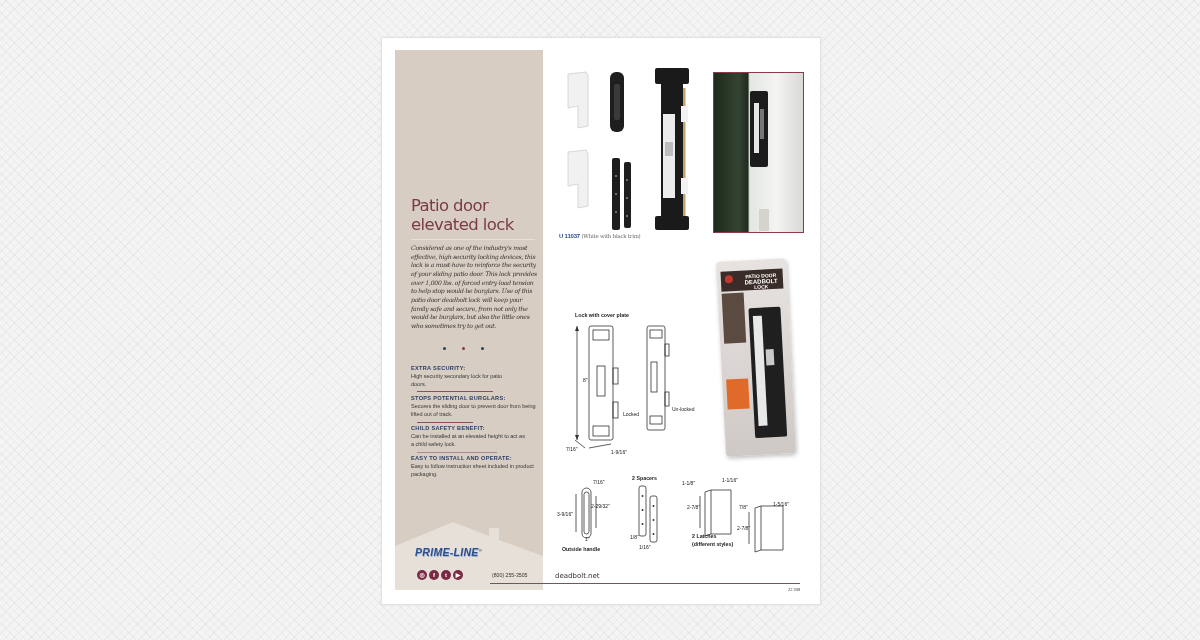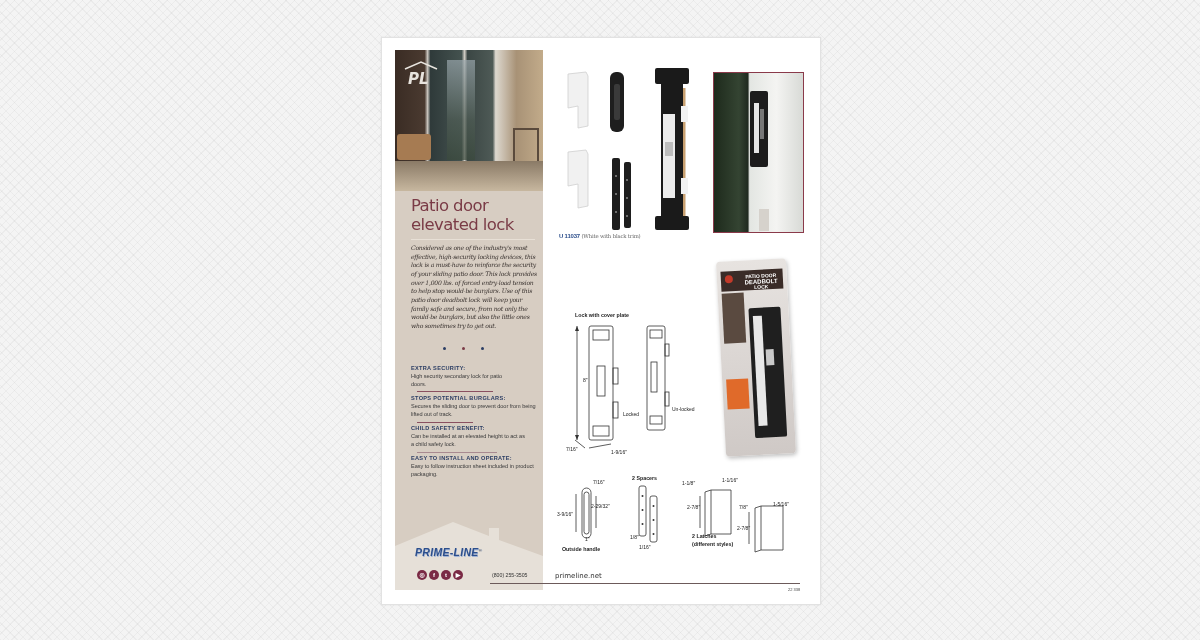--- a/index.html
+++ b/index.html
@@ -67,30 +67,20 @@
     background:linear-gradient(180deg,#e7e3e0,#cfc9c6);border-radius:4px;box-shadow:1px 2px 4px rgba(0,0,0,0.25);}
   .lbl{position:absolute;font-size:5px;color:#222;white-space:nowrap;}
   .lbl.b{font-weight:bold;font-size:5.3px;}
 </style>
 </head>
 <body>
 
 <div class="page">
 
   <div class="sidebar">
-    <div class="hero">
-      <div class="glass"></div>
-      <div class="sofa"></div>
-      <div class="chair"></div>
-      <div class="floor"></div>
-      <svg class="pl-logo" viewBox="0 0 36 26">
-        <path d="M2 9 L18 2 L34 9" fill="none" stroke="#e8e4de" stroke-width="1.6"></path>
-        <text x="5" y="24" font-family="DejaVu Sans" font-weight="bold" font-style="italic" font-size="15" fill="#e8e4de">PL</text>
-      </svg>
-    </div>
 
     <div class="title">
       <div>Patio door</div>
       <div>elevated lock</div>
     </div>
     <div class="title-rule"></div>
 
     <div class="desc">Considered as one of the industry's most effective, high-security locking devices, this lock is a must-have to reinforce the security of your sliding patio door. This lock provides over 1,000 lbs. of forced entry-load tension to help stop would-be burglars. Use of this patio door deadbolt lock will keep your family safe and secure, from not only the would-be burglars, but also the little ones who sometimes try to get out.</div>
 
     <div class="dots">
@@ -132,21 +122,21 @@
 
     <div class="social">
       <div class="ic">◎</div>
       <div class="ic">f</div>
       <div class="ic">t</div>
       <div class="ic">▶</div>
     </div>
   </div>
 
   <div class="phone">(800) 255-3505</div>
-  <div class="url">primeline.net</div>
+  <div class="url">deadbolt.net</div>
   <div class="bottom-rule"></div>
   <div class="pgnum">22 338</div>
 
   <svg class="prod-img" style="left:176px;top:28px" width="136" height="168" viewBox="0 0 136 168">
 
     <path d="M10 8 L28 6 L30 10 L30 60 L20 62 L20 40 L10 42 Z" fill="#f1f1f1" stroke="#cfcfcf" stroke-width="0.8"></path>
 
     <rect x="52" y="6" width="14" height="60" rx="6" fill="#1e1e1e"></rect>
     <rect x="56" y="18" width="6" height="36" rx="2" fill="#3a3a3a"></rect>
 

